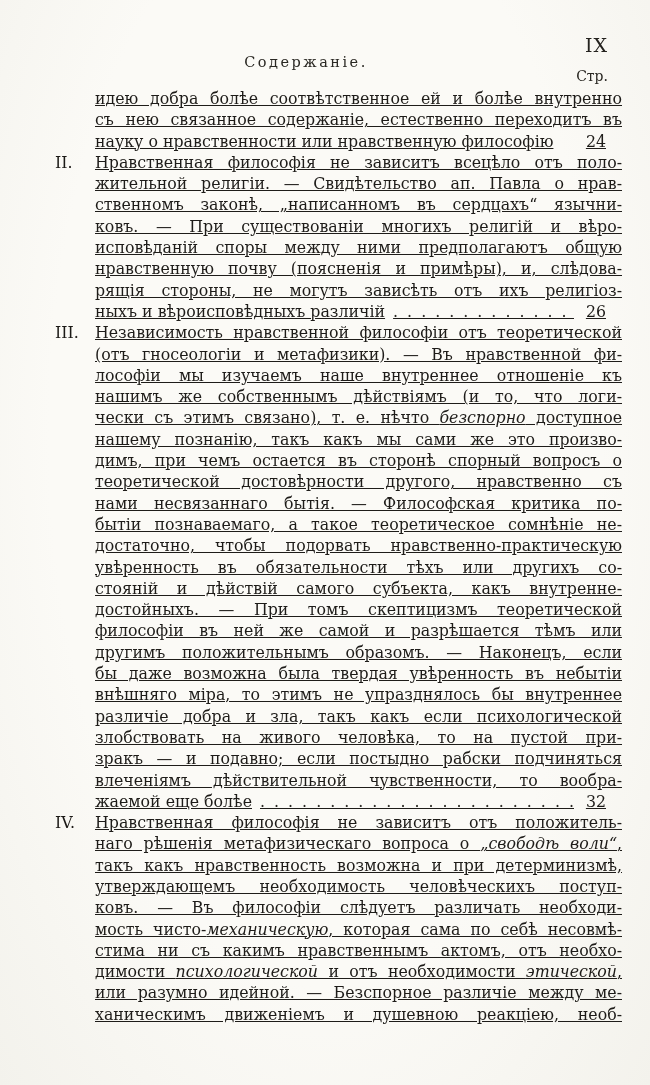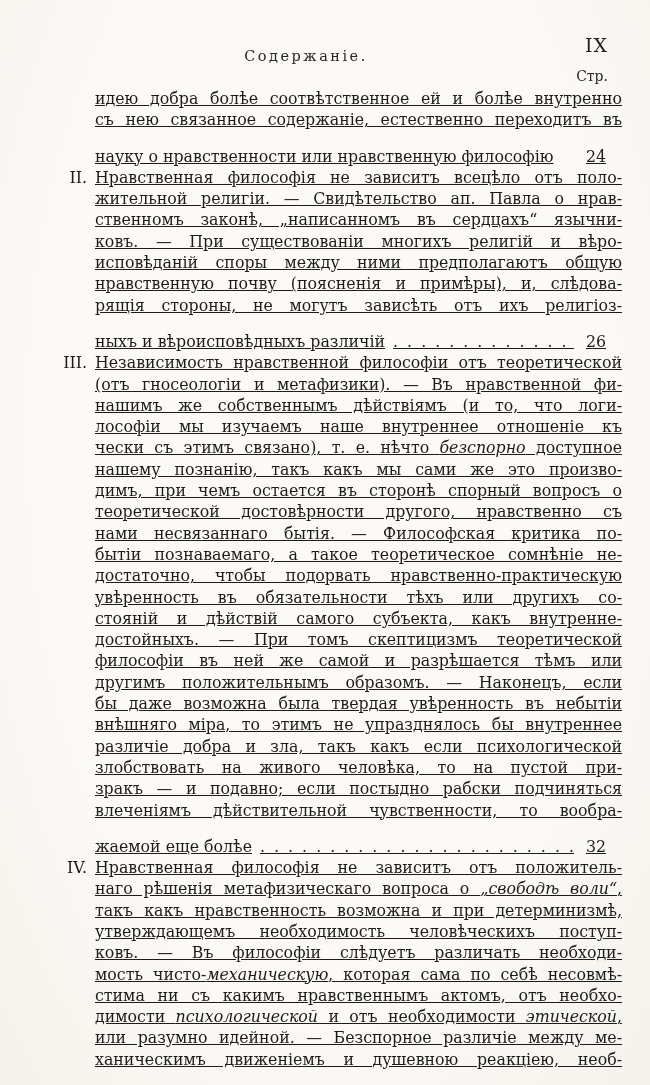--- a/index.html
+++ b/index.html
@@ -19,21 +19,21 @@
     overflow: hidden;
   }
   .pagehead {
     position: relative;
     height: 58px;
   }
   .running-title {
     position: absolute;
     left: 0;
     right: 70px;
-    top: 18px;
+    top: 24px;
     text-align: center;
     font-size: 14.5px;
     letter-spacing: 2.5px;
     color: #2a2823;
   }
   .folio {
     position: absolute;
     right: 14px;
     top: 4px;
     font-size: 19px;
@@ -55,36 +55,34 @@
   }
   .entry {
     position: relative;
     text-decoration: underline;
   }
   .numeral {
     position: absolute;
     left: -40px;
     top: 0;
     width: 32px;
-    text-align: right;
     color: #1b1916;
   }
   .line {
     height: 21.3px;
     overflow: hidden;
   }
   .line.just {
     text-align: justify;
     text-align-last: justify;
   }
   .line.pageline {
     display: flex;
     align-items: flex-end;
     padding-right: 16px;
-    margin-top: 15px;
   }
   .pageline .runs {
     flex: 0 0 auto;
     white-space: nowrap;
   }
   .leader {
     flex: 1 1 0;
     min-width: 0;
     overflow: hidden;
     white-space: nowrap;
@@ -135,22 +133,22 @@
             <span class="leader">. . . . . . . . . . . . . . . . . . . . . . . . . . . . . . . . . . . . . . . . . . . . . . . . . . . . . . . . . . . .</span>
             <span class="pageno">26</span>
           </div>
         </div>
       </div>
       <div class="entry">
         <div class="numeral">III.</div>
         <div class="lines">
           <div class="line just"><span class="runs">Независимость нравственной философіи отъ теоретической</span></div>
           <div class="line just"><span class="runs">(отъ гносеологіи и метафизики). — Въ нравственной фи-</span></div>
+          <div class="line just"><span class="runs">лософіи мы изучаемъ наше внутреннее отношеніе къ</span></div>
           <div class="line just"><span class="runs">нашимъ же собственнымъ дѣйствіямъ (и то, что логи-</span></div>
-          <div class="line just"><span class="runs">лософіи мы изучаемъ наше внутреннее отношеніе къ</span></div>
           <div class="line just"><span class="runs">чески съ этимъ связано), т. е. нѣчто <i>безспорно</i> доступное</span></div>
           <div class="line just"><span class="runs">нашему познанію, такъ какъ мы сами же это произво-</span></div>
           <div class="line just"><span class="runs">димъ, при чемъ остается въ сторонѣ спорный вопросъ о</span></div>
           <div class="line just"><span class="runs">теоретической достовѣрности другого, нравственно съ</span></div>
           <div class="line just"><span class="runs">нами несвязаннаго бытія. — Философская критика по-</span></div>
           <div class="line just"><span class="runs">бытіи познаваемаго, а такое теоретическое сомнѣніе не-</span></div>
           <div class="line just"><span class="runs">достаточно, чтобы подорвать нравственно-практическую</span></div>
           <div class="line just"><span class="runs">увѣренность въ обязательности тѣхъ или другихъ со-</span></div>
           <div class="line just"><span class="runs">стояній и дѣйствій самого субъекта, какъ внутренне-</span></div>
           <div class="line just"><span class="runs">достойныхъ. — При томъ скептицизмъ теоретической</span></div>

